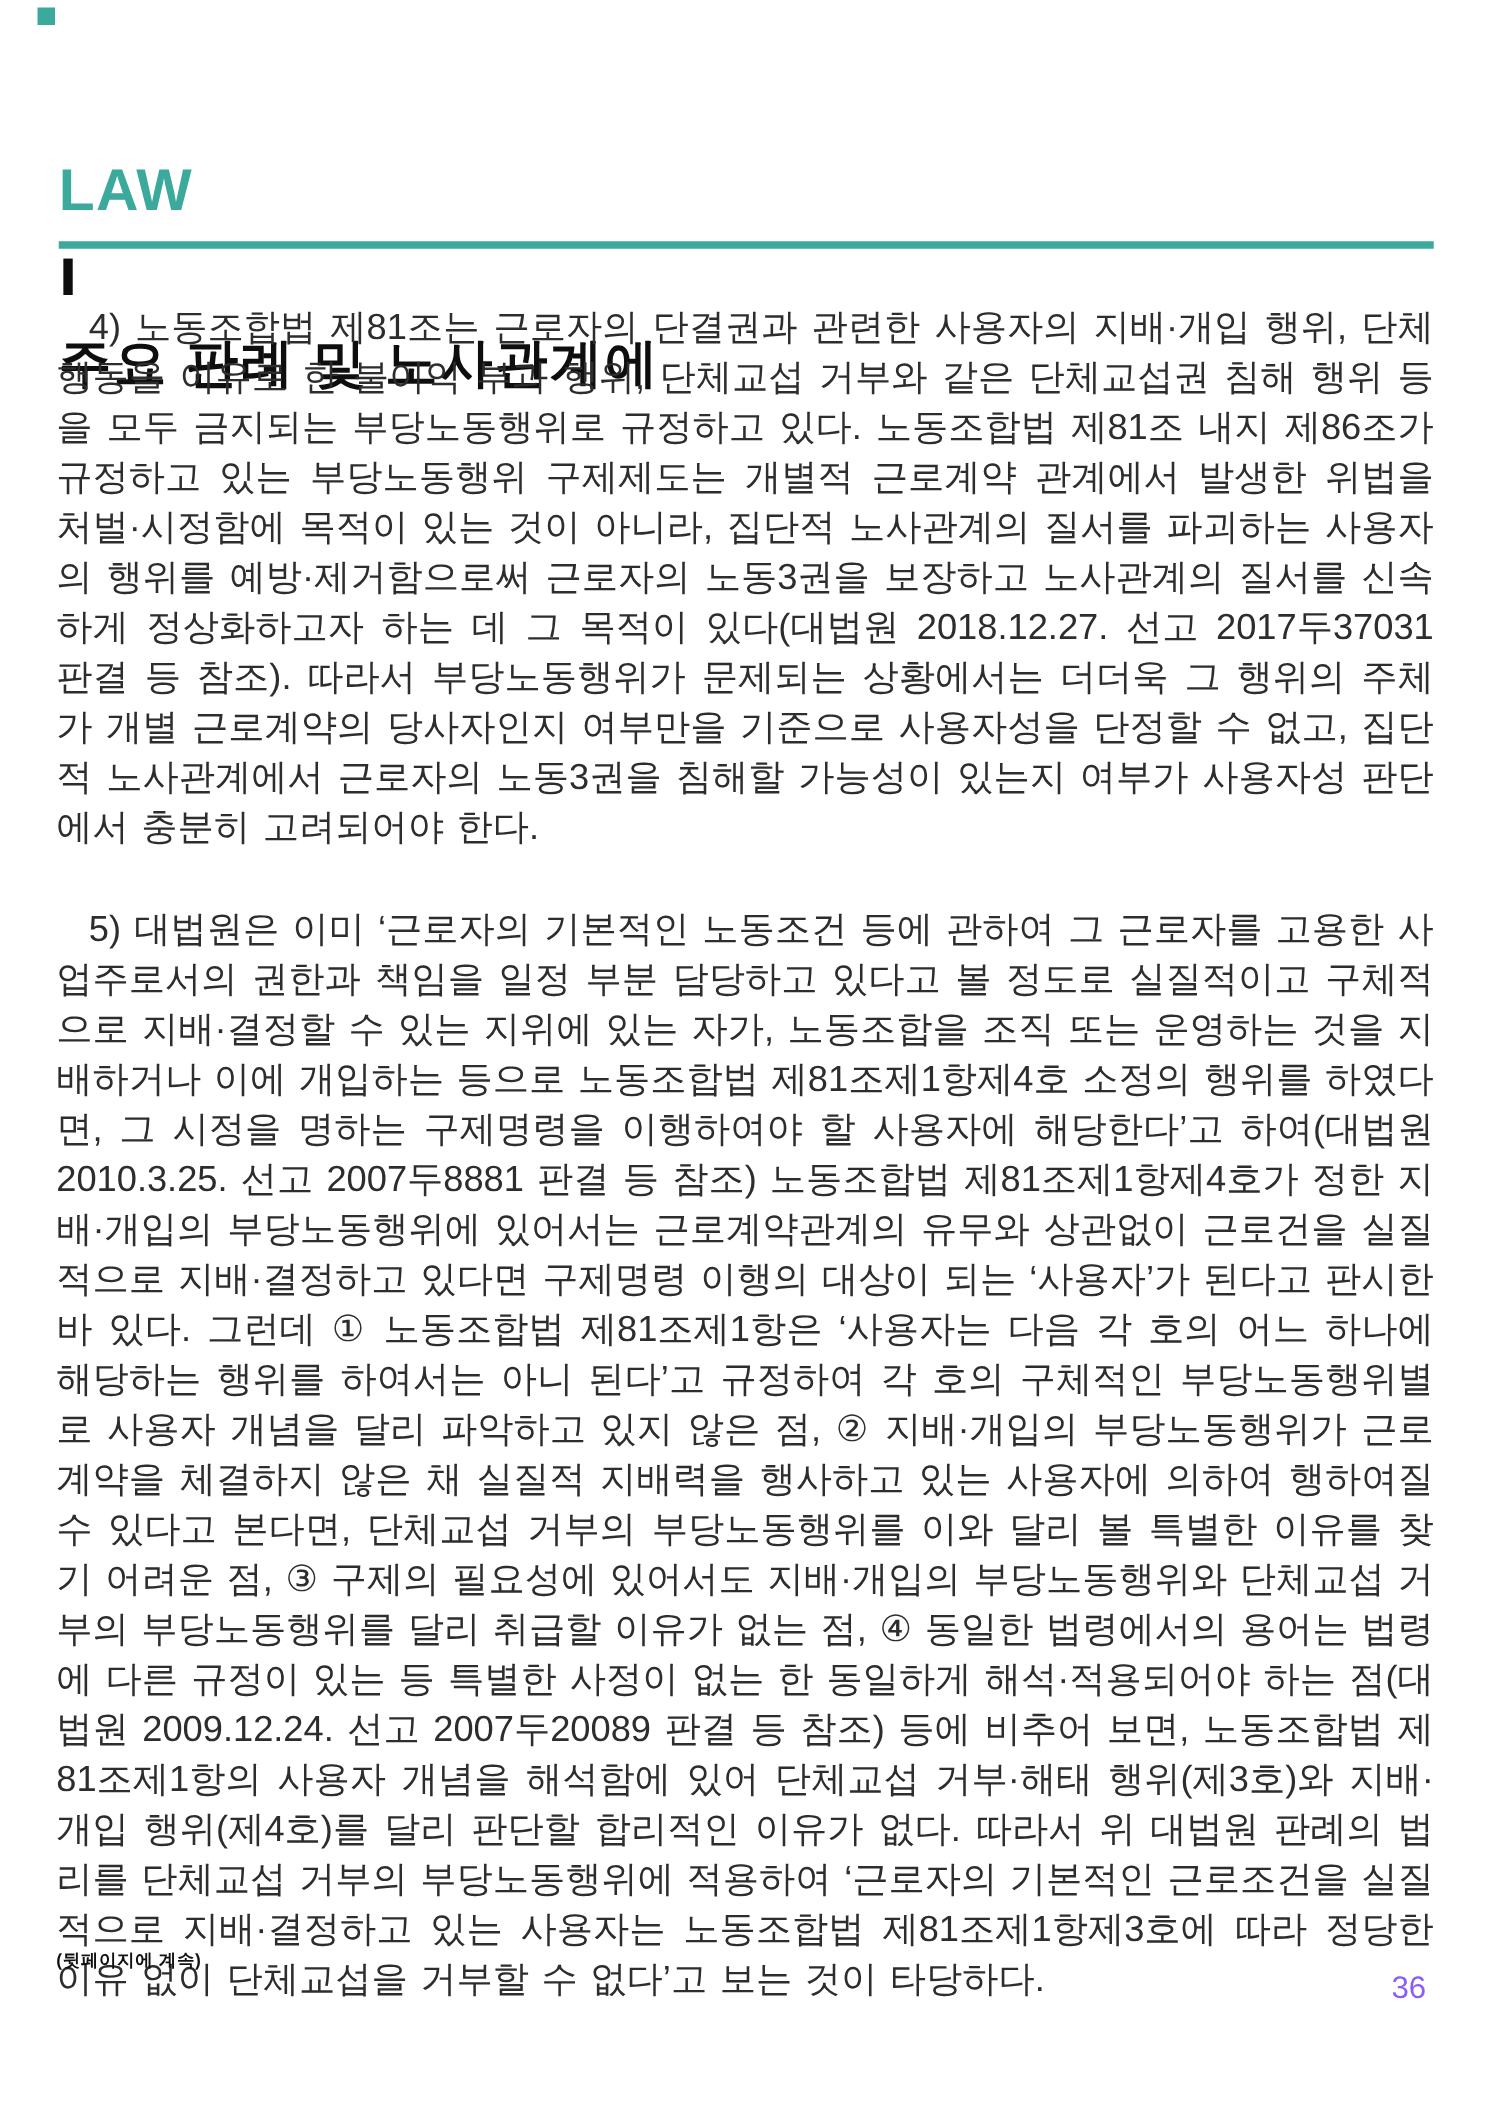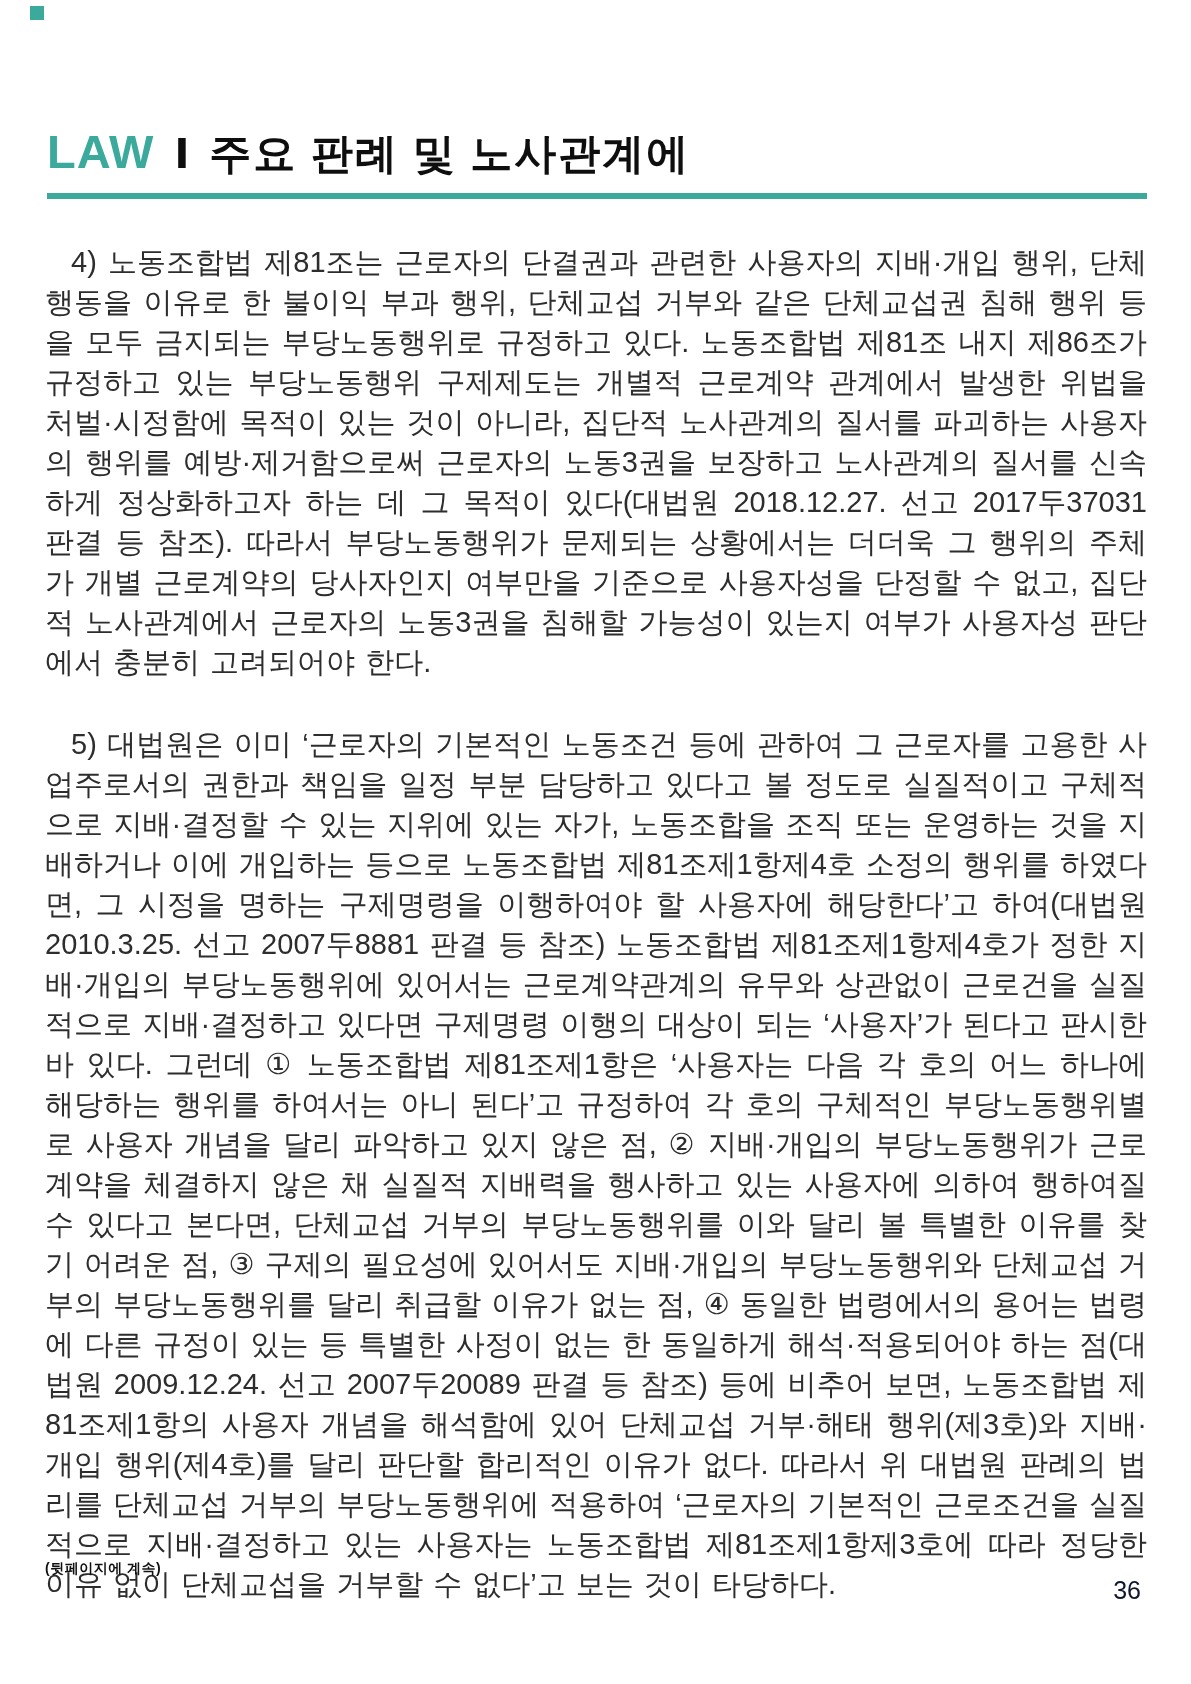--- a/index.html
+++ b/index.html
@@ -31,20 +31,21 @@
     position: absolute;
     left: 47px;
     top: 124px;
     right: 44px;
   }
   .header-line {
     display: flex;
     align-items: baseline;
     gap: 20px;
     white-space: nowrap;
+    flex-direction: column;
   }
   .brand {
     color: #3BA99C;
     font-size: 47px;
     font-weight: bold;
     letter-spacing: 1px;
     line-height: 1.2;
   }
   .title-sep {
     color: #0e0e0e;
@@ -93,21 +94,21 @@
     font-size: 14px;
     font-weight: bold;
     color: #111111;
     letter-spacing: 0.5px;
   }
   .page-number {
     position: absolute;
     right: 50px;
     top: 1576px;
     font-size: 25px;
-    color: #0f172a;
+    color: #8b5cf6;
   }
 </style>
 </head>
 <body>
 
 <div class="page">
 
   <div class="corner-mark"></div>
 
   <div class="header">

